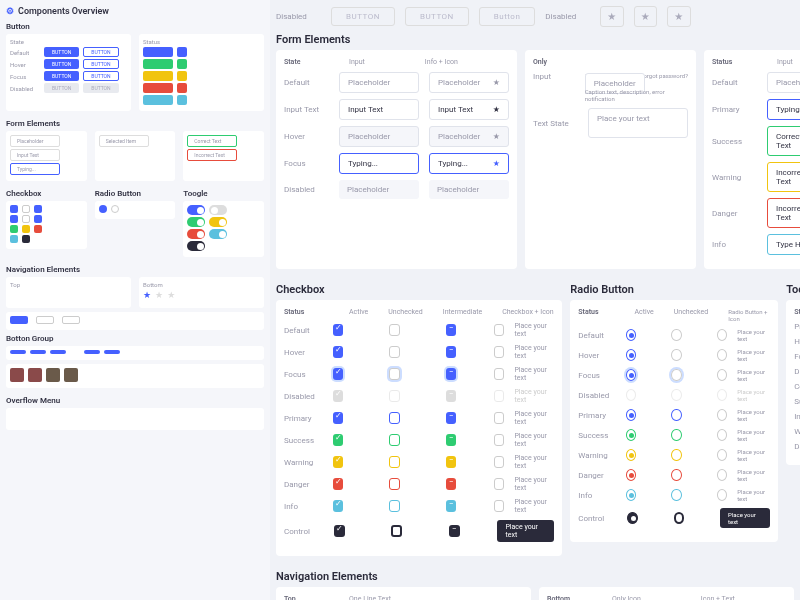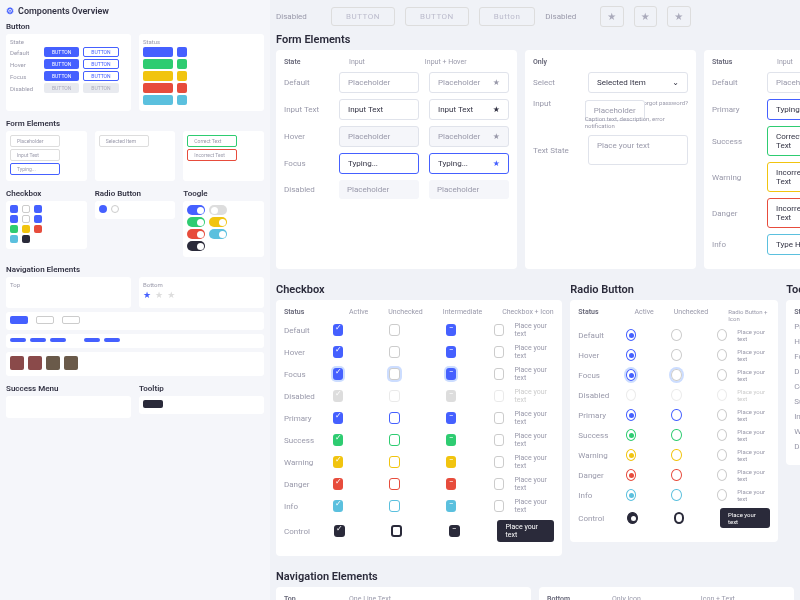--- a/index.html
+++ b/index.html
@@ -229,20 +229,21 @@
       </div>
   </div>
   <div class="card">
       <div class="row" style="gap:8px">
         <span class="chk chk-p" style="width:18px"></span>
         <span class="chk chk-u" style="width:18px"></span>
         <span class="chk chk-u" style="width:18px"></span>
       </div>
     </div>
 
+  <div class="h2">Botton Group</div>
   <div class="card">
       <div class="row">
         <span class="btn-p" style="width:12px"></span>
         <span class="btn-p" style="width:12px"></span>
         <span class="btn-p" style="width:12px"></span>
         <span style="width:10px"></span>
         <span class="btn-p" style="width:12px"></span>
         <span class="btn-p" style="width:12px"></span>
       </div>
     </div>
@@ -251,31 +252,23 @@
       <div class="row">
         <span style="width:14px;height:14px;background:#8a4a4a;border-radius:2px"></span>
         <span style="width:14px;height:14px;background:#8a4a4a;border-radius:2px"></span>
         <span style="width:14px;height:14px;background:#6a5a4a;border-radius:2px"></span>
         <span style="width:14px;height:14px;background:#6a5a4a;border-radius:2px"></span>
       </div>
     </div>
 
   <div class="cols">
     <div>
-        <div class="h2">Success Menu</div>
+        <div class="h2">Overflow Menu</div>
         <div class="card">
           <div class="grow"></div>
-        </div>
-      </div>
-    <div>
-        <div class="h2">Tooltip</div>
-        <div class="card">
-          <div class="row">
-            <span class="chk chk-c" style="width:20px"></span>
-          </div>
         </div>
       </div>
   </div>
 </div>
 
 <div class="right">
   <div class="rowr">
     <span class="lblr">Disabled</span>
     <span class="btn-db">BUTTON</span>
     <span class="btn-db">BUTTON</span>
@@ -285,21 +278,21 @@
     <span class="btn-db" style="padding:4px 6px"><span class="sticon">★</span></span>
     <span class="btn-db" style="padding:4px 6px"><span class="sticon">★</span></span>
   </div>
 
   <div class="h2r">Form Elements</div>
   <div class="cols">
     <div class="cardr" style="flex:2">
       <div class="thdr">
           <div>State</div>
           <div>Input</div>
-          <div style="margin-left:40px">Input + Hover</div>
+          <div style="margin-left:40px">Info + Icon</div>
         </div>
       <div class="rowr">
           <span class="lblr">Default</span>
           <span class="inpr">Placeholder</span>
           <span class="inpr" style="display:flex;justify-content:space-between">
             <span>Placeholder</span>
             <span>★</span>
           </span>
         </div>
       <div class="rowr">
@@ -328,27 +321,20 @@
         </div>
       <div class="rowr">
           <span class="lblr">Disabled</span>
           <span class="inpr" style="background:#f5f6fa;border:none">Placeholder</span>
           <span class="inpr" style="background:#f5f6fa;border:none">Placeholder</span>
         </div>
     </div>
     <div class="cardr">
       <div class="thdr">
           <div>Only</div>
-        </div>
-      <div class="rowr">
-          <span class="lblr">Select</span>
-          <span class="sel">
-            <span>Selected Item</span>
-            <span>⌄</span>
-          </span>
         </div>
       <div class="rowr" style="align-items:flex-start">
           <span class="lblr">Input</span>
           <div><div style="font-size:6px;color:#99a;display:flex;justify-content:space-between">
               <span>LABEL</span>
               <span>Forgot password?</span>
             </div><span class="inpr" style="width:100px">Placeholder</span><div style="font-size:6px;color:#99a">Caption text, description, error notification</div></div>
         </div>
       <div class="rowr">
           <span class="lblr">Text State</span>

